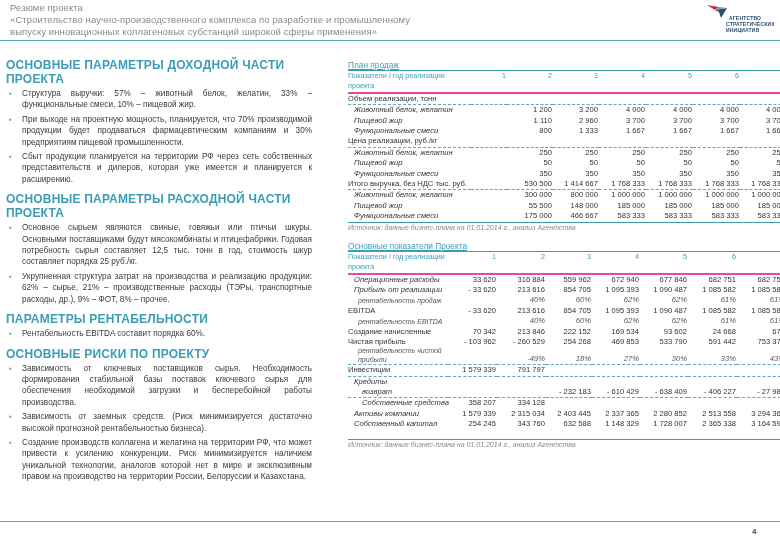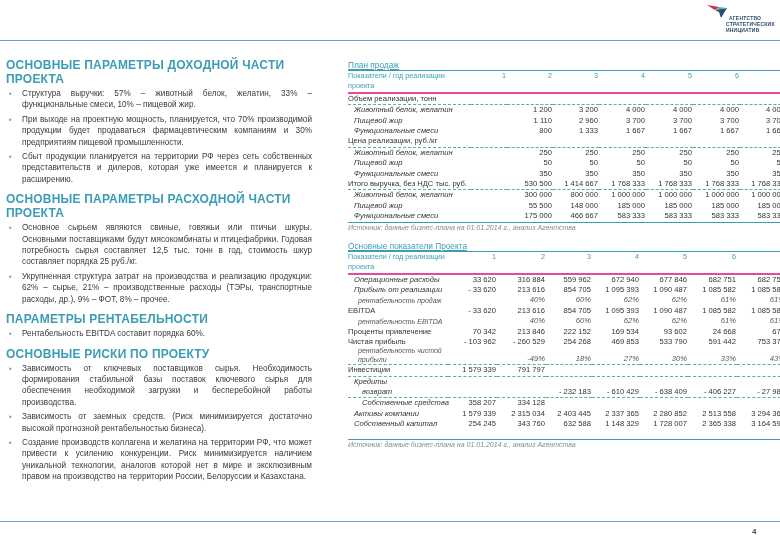--- a/index.html
+++ b/index.html
@@ -35,20 +35,25 @@
     .src { font-size: 7px; font-style: italic; color: #8a8a8a; line-height: 10px; }
     .wrap { white-space: normal; }
 
     .footer-rule { position: absolute; left: 0; top: 521px; width: 780px; height: 1px; background: #5aaab8; }
     .page-num { position: absolute; left: 752px; top: 527px; font-size: 8px; font-weight: bold; color: #2d4c6e; }
   </style>
 </head>
 <body>
 
 <div class="header">
+  <div class="title">
+    <div>Резюме проекта</div>
+    <div>«Строительство научно-производственного комплекса по разработке и промышленному</div>
+    <div>выпуску инновационных коллагеновых субстанций широкой сферы применения»</div>
+  </div>
   <div class="logo">
     <svg width="26" height="16" viewBox="0 0 26 16">
       <polygon points="2,2 14,4 10,7" fill="#d9283a"></polygon>
       <polygon points="10,7 22,5 16,15 14,9" fill="#2d4c6e"></polygon>
       <polygon points="14,4 22,5 10,7" fill="#5aaab8"></polygon>
     </svg>
     <div class="lt" style="top:12px;">АГЕНТСТВО</div>
     <div class="lt" style="top:18px; left:21px;">СТРАТЕГИЧЕСКИХ</div>
     <div class="lt" style="top:24px; left:21px;">ИНИЦИАТИВ</div>
   </div>
@@ -283,21 +288,21 @@
           <td class=" wrap">рентабельность EBITDA</td>
           <td class="num"></td>
           <td class="num">40%</td>
           <td class="num">60%</td>
           <td class="num">62%</td>
           <td class="num">62%</td>
           <td class="num">61%</td>
           <td class="num">61%</td>
         </tr>
         <tr>
-          <td>Проценты привлечение</td>
+          <td>Создание начисленные</td>
           <td class="num">70 342</td>
           <td class="num">213 846</td>
           <td class="num">222 152</td>
           <td class="num">169 534</td>
           <td class="num">93 602</td>
           <td class="num">24 668</td>
           <td class="num">676</td>
         </tr>
         <tr>
           <td>Чистая прибыль</td>

